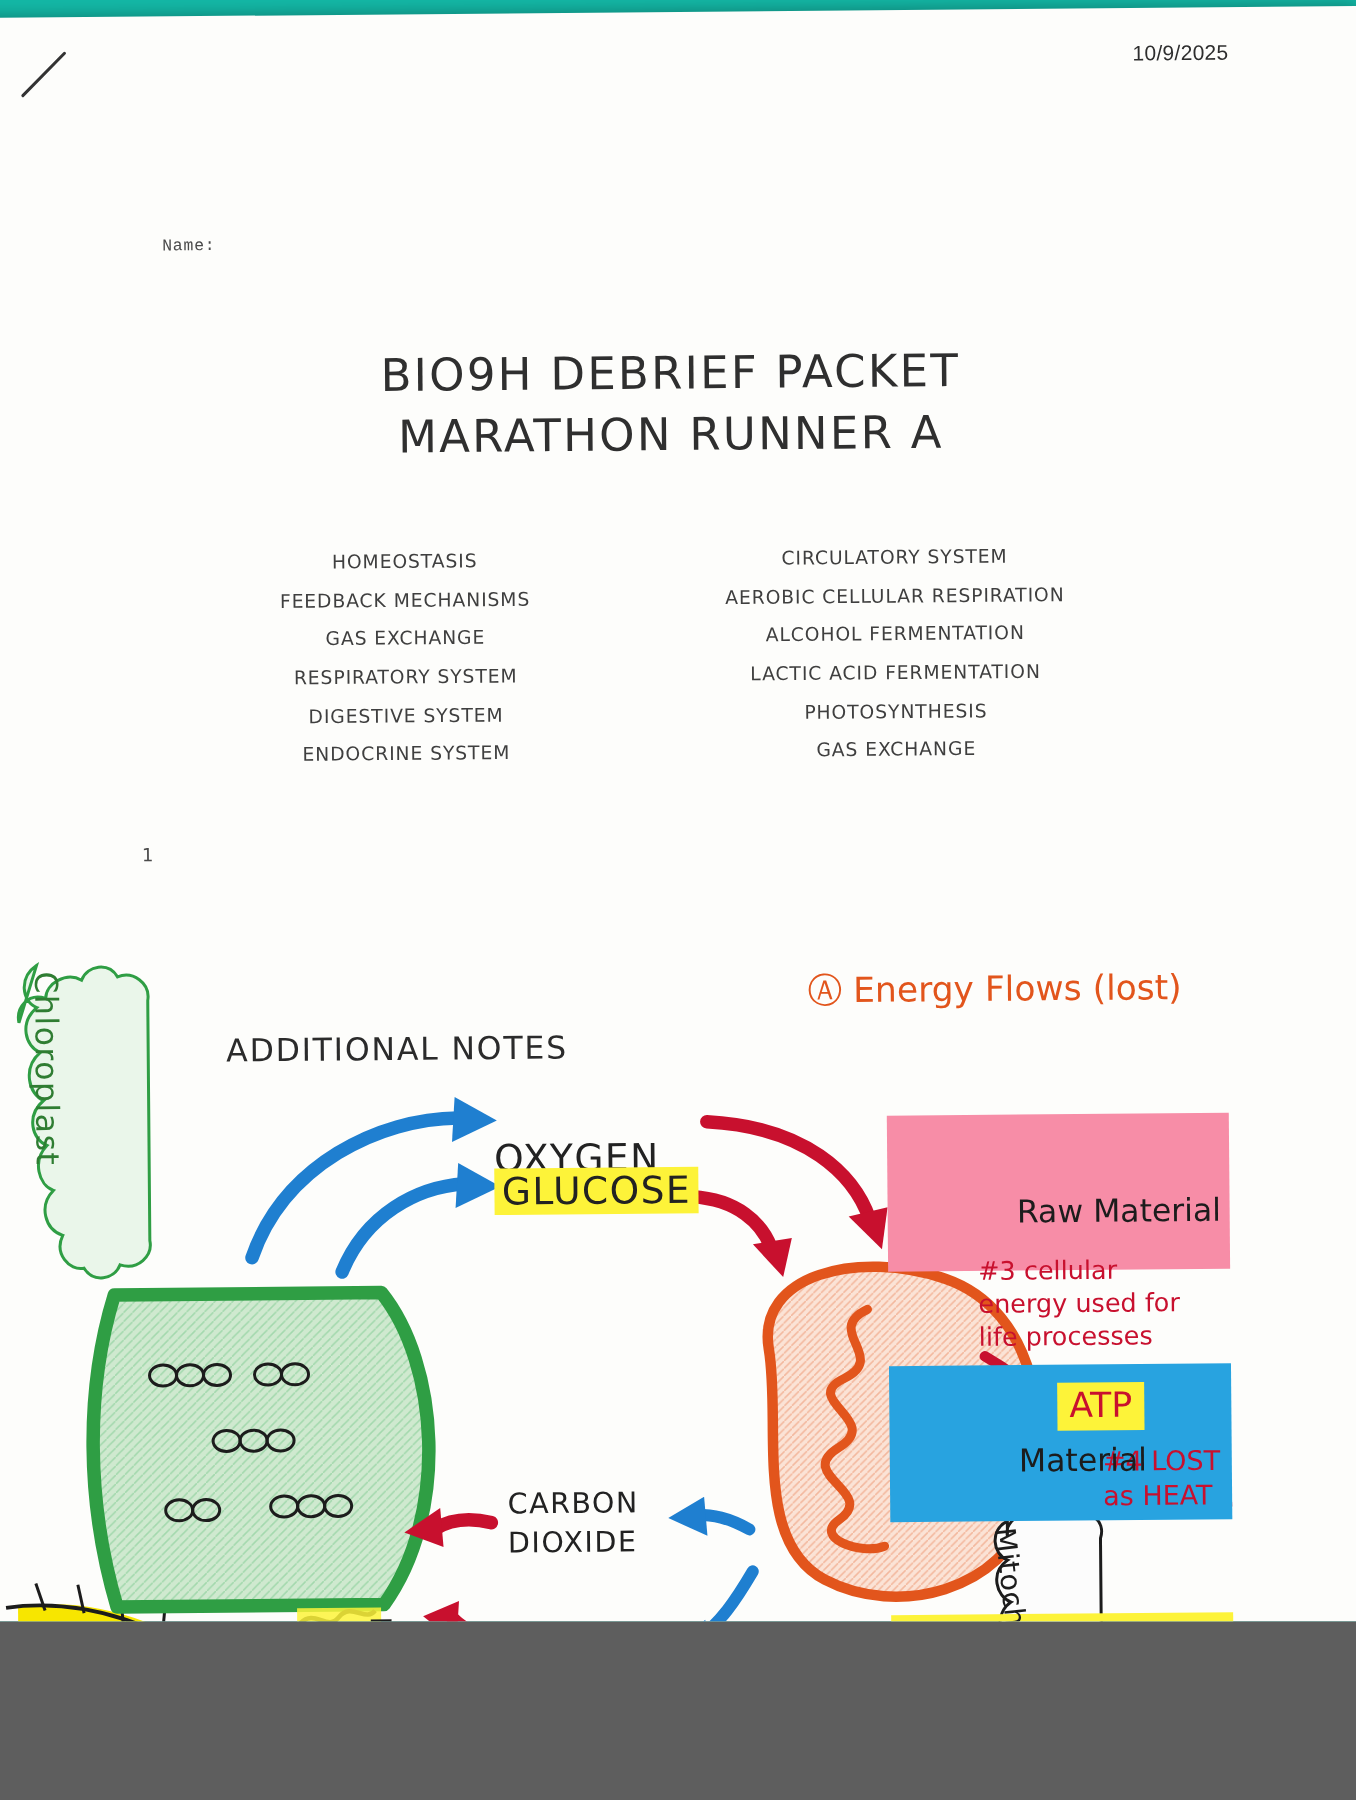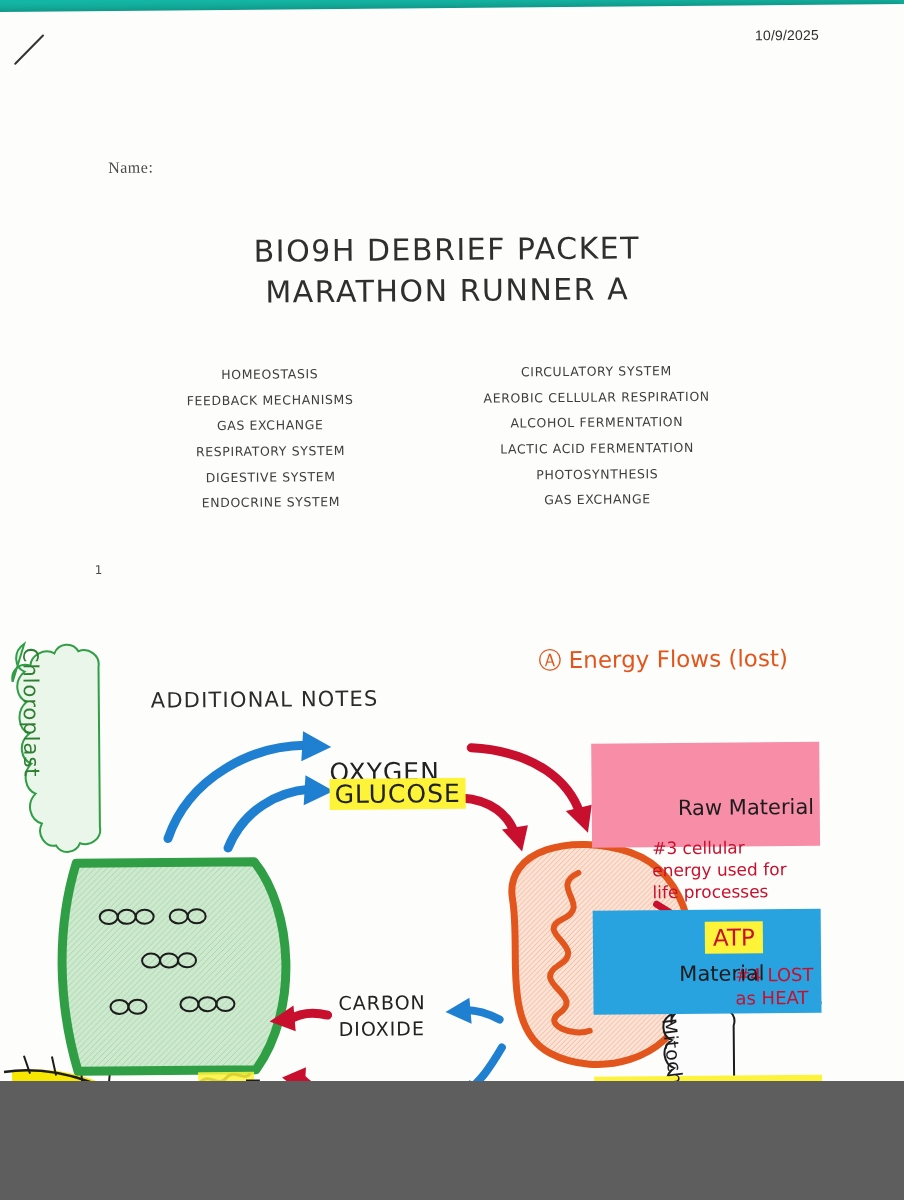--- a/index.html
+++ b/index.html
@@ -51,24 +51,24 @@
     top: 22px;
     width: 38px;
     height: 34px;
   }
   .corner-mark svg { display:block; }
 
   .name-line {
     position: absolute;
     left: 122px;
     top: 148px;
-    font-size: 16px;
+    font-size: 11px;
     letter-spacing: 0.5px;
     color: #4a4a4a;
-    font-family: Liberation Serif, serif;
+    font-family: Liberation Mono, monospace;
     font-stretch: condensed;
   }
   .title-block {
     position: absolute;
     left: 0; right: 0;
     top: 222px;
     text-align: center;
   }
   .title-1, .title-2 {
     font-family: "DejaVu Sans", sans-serif;

